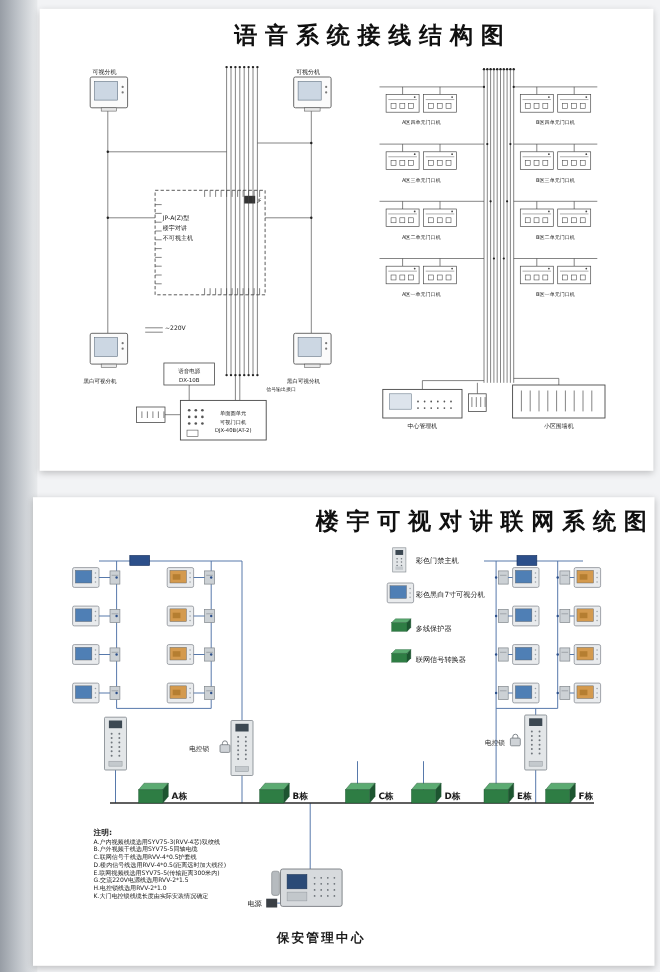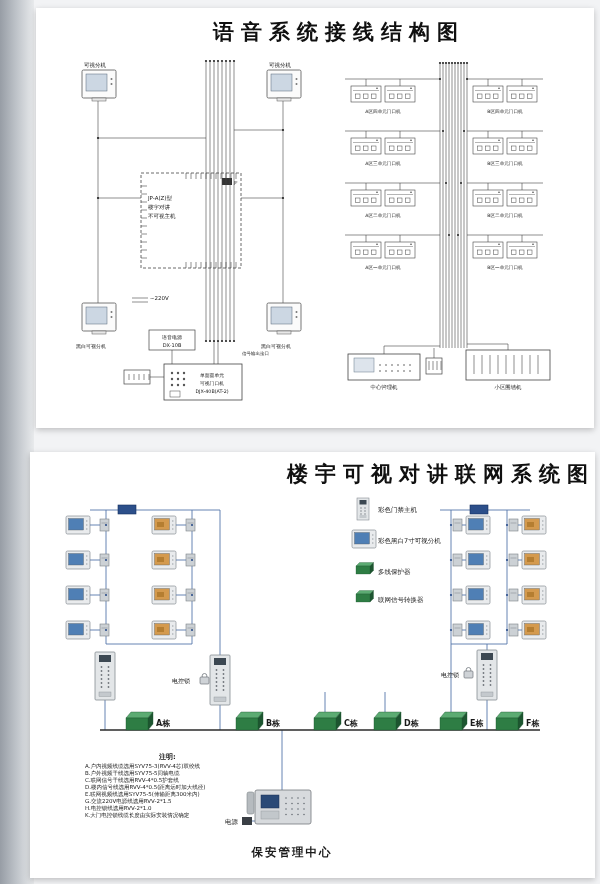--- a/index.html
+++ b/index.html
@@ -9,21 +9,21 @@
   .panel{position:absolute;background:#ffffff;box-shadow:0 2px 6px rgba(0,0,0,0.22);}
   #panel-top{left:36px;top:8px;width:558px;height:420px;}
   #panel-bottom{left:30px;top:452px;width:565px;height:426px;}
   .panel svg{position:absolute;left:0;top:0;width:100%;height:100%;}
   .ptitle{position:absolute;left:0;width:100%;text-align:center;font-weight:bold;
     color:#101010;letter-spacing:7px;font-size:21px;}
   #panel-top .ptitle{top:10px;padding-left:24px;}
   #panel-bottom .ptitle{top:8px;text-align:right;}
   svg text{font-family:"DejaVu Sans",sans-serif;fill:#1a1a1a;stroke:none;}
   .notes{position:absolute;left:55px;top:300px;width:165px;color:#222;}
-  .notes-title{font-size:7px;font-weight:bold;margin-bottom:1px;text-align:center;}
+  .notes-title{font-size:7px;font-weight:bold;margin-bottom:1px;}
   #notes-lines div{font-size:5.5px;line-height:7px;white-space:nowrap;}
 </style>
 </head>
 <body>
 
 <div class="strip"></div>
 
 <div class="panel" id="panel-top">
   <svg id="svg-top" viewBox="0 0 558 420">
     <g stroke="#444" stroke-width="0.6" fill="none">

